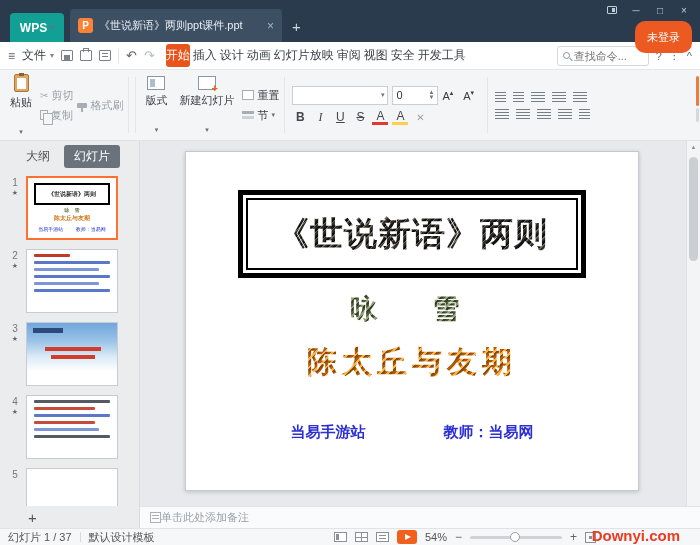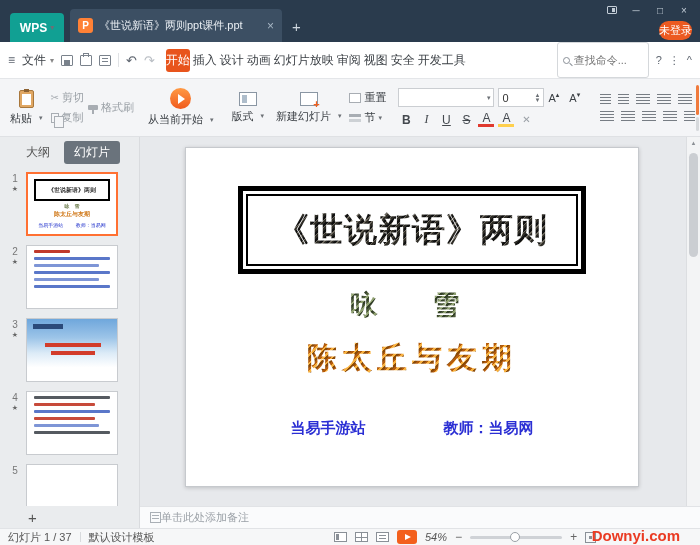--- a/index.html
+++ b/index.html
@@ -19,53 +19,53 @@
             font-size: 10px; font-weight: bold; display: flex; align-items: center; justify-content: center; flex: 0 0 15px; }
   .doc-title { color: #e9eef3; font-size: 11px; white-space: nowrap; overflow: hidden;
                text-overflow: ellipsis; flex: 1; }
   .tab-x { color: #a7b6c4; font-size: 12px; }
   .tab-plus { position: absolute; left: 292px; bottom: 7px; color: #cdd6de; font-size: 15px; }
   .win-controls { position: absolute; right: 4px; top: 2px; display: flex; }
   .wc { width: 24px; height: 16px; color: #c3cdd7; font-size: 10px; display: flex;
         align-items: center; justify-content: center; }
   .dock-ic { width: 10px; height: 8px; border: 1px solid #c3cdd7; border-radius: 1px; position: relative; }
   .dock-ic::after { content: ""; position: absolute; right: 1px; top: 1px; bottom: 1px; width: 3px; background: #c3cdd7; }
-  .login { position: absolute; right: 8px; top: 21px; height: 19px; padding: 0 0; background: #ec5a21;
+  .login { position: absolute; right: 8px; top: 21px; height: 32px; padding: 0 12px; background: #ec5a21;
            border-radius: 10px; color: #fff; font-size: 11px; display: flex; align-items: center; }
 
   
   .menubar { flex: 0 0 28px; background: #fff; border-bottom: 1px solid #e4e6e9; display: flex;
              align-items: center; padding: 0 8px; gap: 7px; font-size: 12px; color: #3a3f44; }
   .mb-ic { color: #5f6670; font-size: 12px; }
   .file-btn { display: flex; align-items: center; gap: 4px; }
   .file-btn .arr { font-size: 8px; color: #888; }
   .qi { width: 12px; height: 11px; border: 1px solid #7a828c; border-radius: 1px; position: relative; }
   .qi.print::after { content: ""; position: absolute; left: 2px; top: -3px; right: 2px; height: 3px; border: 1px solid #7a828c; border-bottom: none; }
   .qi.save::after { content: ""; position: absolute; left: 2px; bottom: 0; width: 6px; height: 5px; background: #7a828c; }
   .qi.preview::after { content: ""; position: absolute; left: 2px; top: 2px; width: 6px; height: 1px; background: #7a828c; box-shadow: 0 3px 0 #7a828c; }
   .msep { width: 1px; height: 14px; background: #e0e2e5; }
   .undo { color: #5f6670; font-size: 13px; }
   .redo { color: #b9bec4; font-size: 13px; }
   .mtabs { display: flex; align-items: center; gap: 3px; overflow: hidden; flex: 1; min-width: 0; margin-left: 4px; white-space: nowrap; }
   .mtab { padding: 3px 0; border-radius: 3px; flex: 0 0 auto; }
   .mtab.active { background: #e8541c; color: #fff; }
-  .searchbox { flex: 0 0 92px; height: 36px; border: 1px solid #d5d8db; border-radius: 3px; display: flex;
+  .searchbox { flex: 0 0 92px; height: 20px; border: 1px solid #d5d8db; border-radius: 3px; display: flex;
                align-items: center; gap: 4px; padding: 0 5px; background: #fff; }
   .mag { width: 7px; height: 7px; border: 1px solid #8a9097; border-radius: 50%; position: relative; flex: 0 0 7px; }
   .mag::after { content: ""; position: absolute; left: 5px; top: 6px; width: 4px; height: 1px; background: #8a9097; transform: rotate(45deg); }
   .searchbox input { border: none; outline: none; width: 100%; font-size: 11px; color: #666; background: transparent; }
   .help-ic, .more-ic, .collapse-ic { color: #5f6670; font-size: 11px; flex: 0 0 auto; }
 
   
   .ribbon { flex: 0 0 58px; background: #f4f5f7; border-bottom: 1px solid #dfe1e4; display: flex;
             align-items: stretch; padding: 3px 4px; position: relative; }
   .rsep { width: 1px; background: #e3e5e8; margin: 4px 3px; }
   .bigbtn { display: flex; flex-direction: column; align-items: center; justify-content: center; gap: 3px;
             padding: 1px 6px; font-size: 11px; color: #3a3f44; }
-  .bigbtn .lbl { display: flex; align-items: center; gap: 7px; white-space: nowrap; }
+  .bigbtn .lbl { display: flex; align-items: center; gap: 18px; white-space: nowrap; flex-direction: column; }
   .arr { font-size: 7px; color: #6b7075; }
   .clip-ic { width: 15px; height: 18px; background: #e0a763; border: 1px solid #a8773c; border-radius: 2px; position: relative; }
   .clip-ic::before { content: ""; position: absolute; left: 4px; top: -2px; width: 5px; height: 3px; background: #8d6232; }
   .clip-ic::after { content: ""; position: absolute; left: 2px; top: 3px; right: 2px; bottom: 2px; background: #fff; }
   .smallcol { display: flex; flex-direction: column; justify-content: center; gap: 5px; padding: 0 2px; }
   .smallbtn { display: flex; align-items: center; gap: 3px; font-size: 11px; color: #9aa0a6; white-space: nowrap; }
   .smallbtn .sic { color: #a8adb3; font-size: 10px; }
   .copy-ic { width: 8px; height: 10px; border: 1px solid #a8adb3; position: relative; }
   .copy-ic::after { content: ""; position: absolute; left: 2px; top: 2px; width: 8px; height: 10px; border: 1px solid #a8adb3; background: #f4f5f7; }
   .brush-ic { width: 10px; height: 5px; background: #a8adb3; border-radius: 1px; position: relative; }
@@ -163,21 +163,21 @@
   .notesbar { flex: 1; background: #fafbfc; border-top: 1px solid #e1e3e6; display: flex; align-items: center;
               padding-left: 10px; font-size: 11px; color: #9aa0a6; }
   .note-ic { width: 11px; height: 11px; border: 1px solid #aab0b6; position: relative; flex: 0 0 11px; }
   .note-ic::after { content: ""; position: absolute; left: 1px; top: 2px; width: 7px; height: 1px;
                     background: #aab0b6; box-shadow: 0 3px 0 #aab0b6; }
 
   
   .statusbar { flex: 0 0 17px; background: #f6f7f8; border-top: 1px solid #e1e3e6; display: flex;
                align-items: center; font-size: 11px; color: #555; padding: 0 8px; gap: 8px; }
   .ssep { width: 1px; height: 10px; background: #d8dadd; }
-  .sb-right { margin-left: auto; display: flex; align-items: center; gap: 8px; padding-right: 96px; font-style: italic; }
+  .sb-right { margin-left: auto; display: flex; align-items: center; gap: 8px; padding-right: 96px; }
   .vic { width: 13px; height: 10px; border: 1px solid #8a9097; background: #fff; position: relative; }
   .vic.normal::after { content: ""; position: absolute; left: 1px; top: 1px; bottom: 1px; width: 3px; background: #8a9097; }
   .vic.grid { background: linear-gradient(#8a9097, #8a9097) 50% 0/1px 100% no-repeat,
               linear-gradient(#8a9097, #8a9097) 0 50%/100% 1px no-repeat, #fff; }
   .vic.read::after { content: ""; position: absolute; left: 2px; top: 2px; right: 2px; height: 1px;
                      background: #8a9097; box-shadow: 0 3px 0 #8a9097; }
   .playbtn { width: 20px; height: 14px; background: #f3601d; border-radius: 3px; position: relative; }
   .playbtn::after { content: ""; position: absolute; left: 8px; top: 4px; border-left: 6px solid #fff;
                     border-top: 3px solid transparent; border-bottom: 3px solid transparent; }
   .zoomsym { font-size: 12px; color: #666; }
@@ -267,27 +267,20 @@
         <span>复制</span>
       </span>
     </div>
     <div class="smallcol">
       <span class="smallbtn">
         <span class="brush-ic"></span>
         <span>格式刷</span>
       </span>
     </div>
     <div class="rsep"></div>
-    <div class="bigbtn">
-      <span class="play-circle"></span>
-      <span class="lbl">
-          <span>从当前开始</span>
-          <span class="arr">▾</span>
-        </span>
-    </div>
     <div class="rsep"></div>
     <div class="bigbtn">
       <span class="layout-ic"></span>
       <span class="lbl">
           <span>版式</span>
           <span class="arr">▾</span>
         </span>
     </div>
     <div class="bigbtn">
       <span class="newslide-ic"></span>

